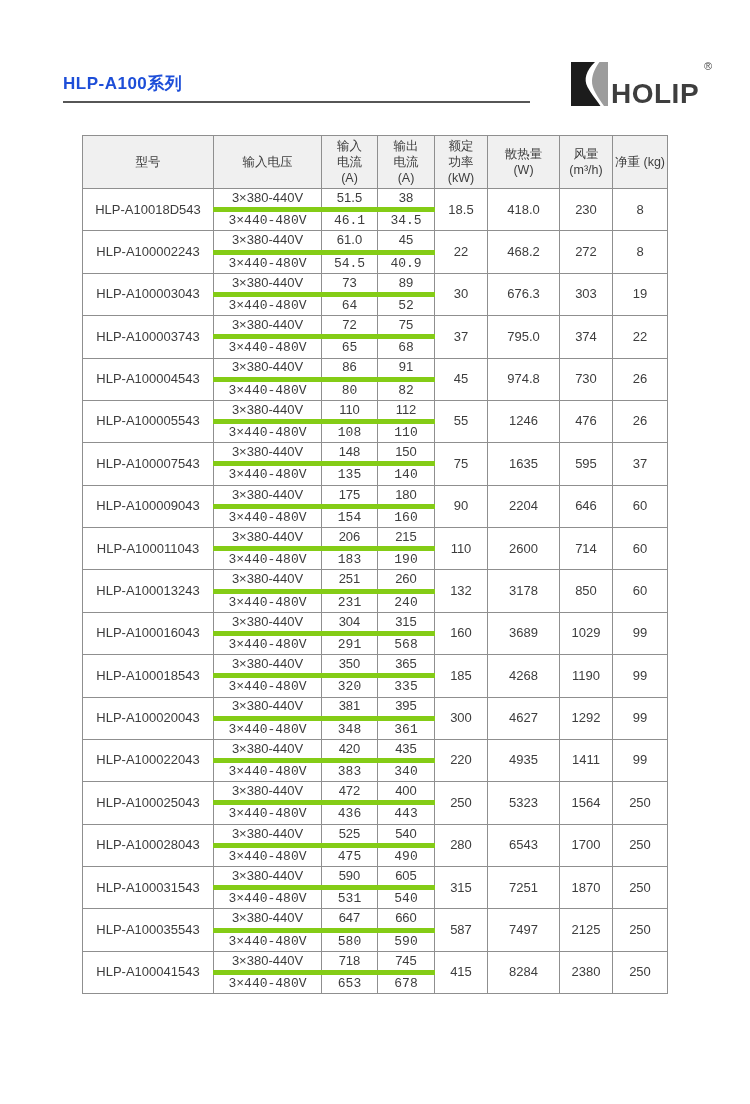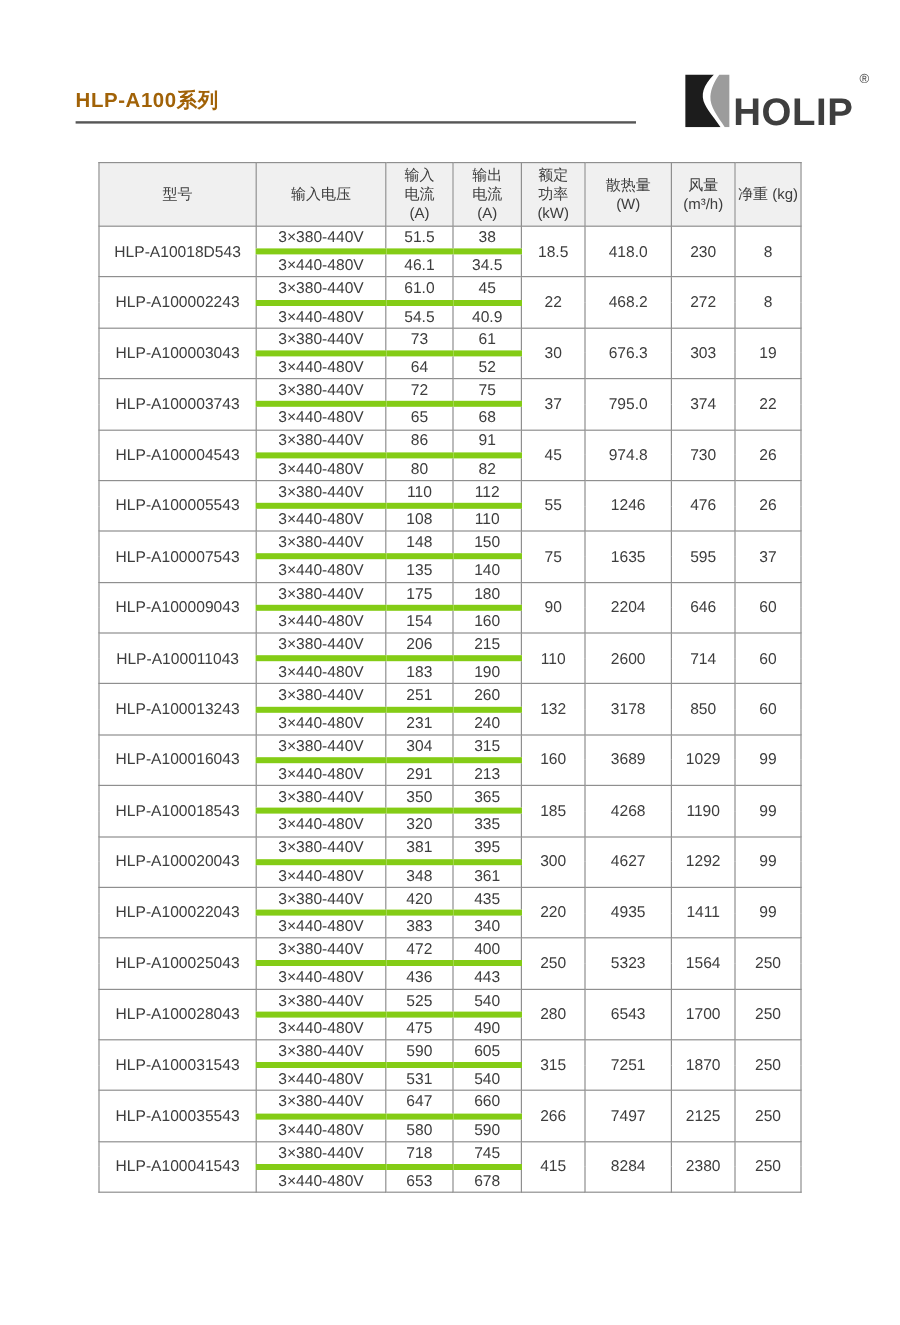--- a/index.html
+++ b/index.html
@@ -18,41 +18,41 @@
   
   .doc-title-wrap {
     position: absolute;
     left: 63px;
     top: 74px;
     width: 467px;
   }
   .doc-title {
     font-size: 17px;
     font-weight: bold;
-    color: #a16207;
+    color: #1d4ed8;
     letter-spacing: 0.5px;
     line-height: 1.2;
   }
   .title-underline {
     margin-top: 7px;
     width: 467px;
     border-top: 2px solid #565656;
   }
 
   .logo {
     position: absolute;
     left: 571px;
     top: 62px;
     display: flex;
     align-items: flex-end;
   }
   .logo-icon { display: block; width: 37px; height: 44px; }
   .logo-icon svg { display: block; width: 37px; height: 44px; }
   .logo-text {
-    font-size: 32px;
+    font-size: 28px;
     font-weight: bold;
     color: #3e3e3e;
     line-height: 0.82;
     letter-spacing: 0.5px;
     margin-left: 3px;
   }
   .logo-reg {
     align-self: flex-start;
     font-size: 11px;
     color: #4a4a4a;
@@ -84,21 +84,21 @@
     background: #f0f0f0;
     font-weight: normal;
     font-size: 12.5px;
     line-height: 1.3;
     white-space: pre-line;
   }
   .spec-table tbody tr { height: 21.2px; }
   .spec-table td { background: #ffffff; line-height: 1.1; }
   
   .variant-first td.sub { border-bottom: 5px solid #84cc16; }
-  .variant-second td.sub { border-top: 1px solid #c4c4c4; }
+  .variant-second td.sub { border-top: 1px solid #c4c4c4; font-family: Liberation Mono, monospace; }
 </style>
 </head>
 <body>
 
 <div class="page">
 
   <div class="doc-title-wrap">
     <div class="doc-title">HLP-A100系列</div>
     <div class="title-underline"></div>
   </div>
@@ -173,21 +173,21 @@
         </tr>
         <tr class="variant-second">
           <td class="sub">3×440-480V</td>
           <td class="sub">54.5</td>
           <td class="sub">40.9</td>
         </tr>
         <tr class="variant-first">
           <td class="model-cell" rowspan="2">HLP-A100003043</td>
           <td class="sub">3×380-440V</td>
           <td class="sub">73</td>
-          <td class="sub">61</td>
+          <td class="sub">89</td>
           <td rowspan="2">30</td>
           <td rowspan="2">676.3</td>
           <td rowspan="2">303</td>
           <td rowspan="2">19</td>
         </tr>
         <tr class="variant-second">
           <td class="sub">3×440-480V</td>
           <td class="sub">64</td>
           <td class="sub">52</td>
         </tr>
@@ -302,21 +302,21 @@
           <td class="sub">304</td>
           <td class="sub">315</td>
           <td rowspan="2">160</td>
           <td rowspan="2">3689</td>
           <td rowspan="2">1029</td>
           <td rowspan="2">99</td>
         </tr>
         <tr class="variant-second">
           <td class="sub">3×440-480V</td>
           <td class="sub">291</td>
-          <td class="sub">213</td>
+          <td class="sub">568</td>
         </tr>
         <tr class="variant-first">
           <td class="model-cell" rowspan="2">HLP-A100018543</td>
           <td class="sub">3×380-440V</td>
           <td class="sub">350</td>
           <td class="sub">365</td>
           <td rowspan="2">185</td>
           <td rowspan="2">4268</td>
           <td rowspan="2">1190</td>
           <td rowspan="2">99</td>
@@ -399,21 +399,21 @@
         <tr class="variant-second">
           <td class="sub">3×440-480V</td>
           <td class="sub">531</td>
           <td class="sub">540</td>
         </tr>
         <tr class="variant-first">
           <td class="model-cell" rowspan="2">HLP-A100035543</td>
           <td class="sub">3×380-440V</td>
           <td class="sub">647</td>
           <td class="sub">660</td>
-          <td rowspan="2">266</td>
+          <td rowspan="2">587</td>
           <td rowspan="2">7497</td>
           <td rowspan="2">2125</td>
           <td rowspan="2">250</td>
         </tr>
         <tr class="variant-second">
           <td class="sub">3×440-480V</td>
           <td class="sub">580</td>
           <td class="sub">590</td>
         </tr>
         <tr class="variant-first">

